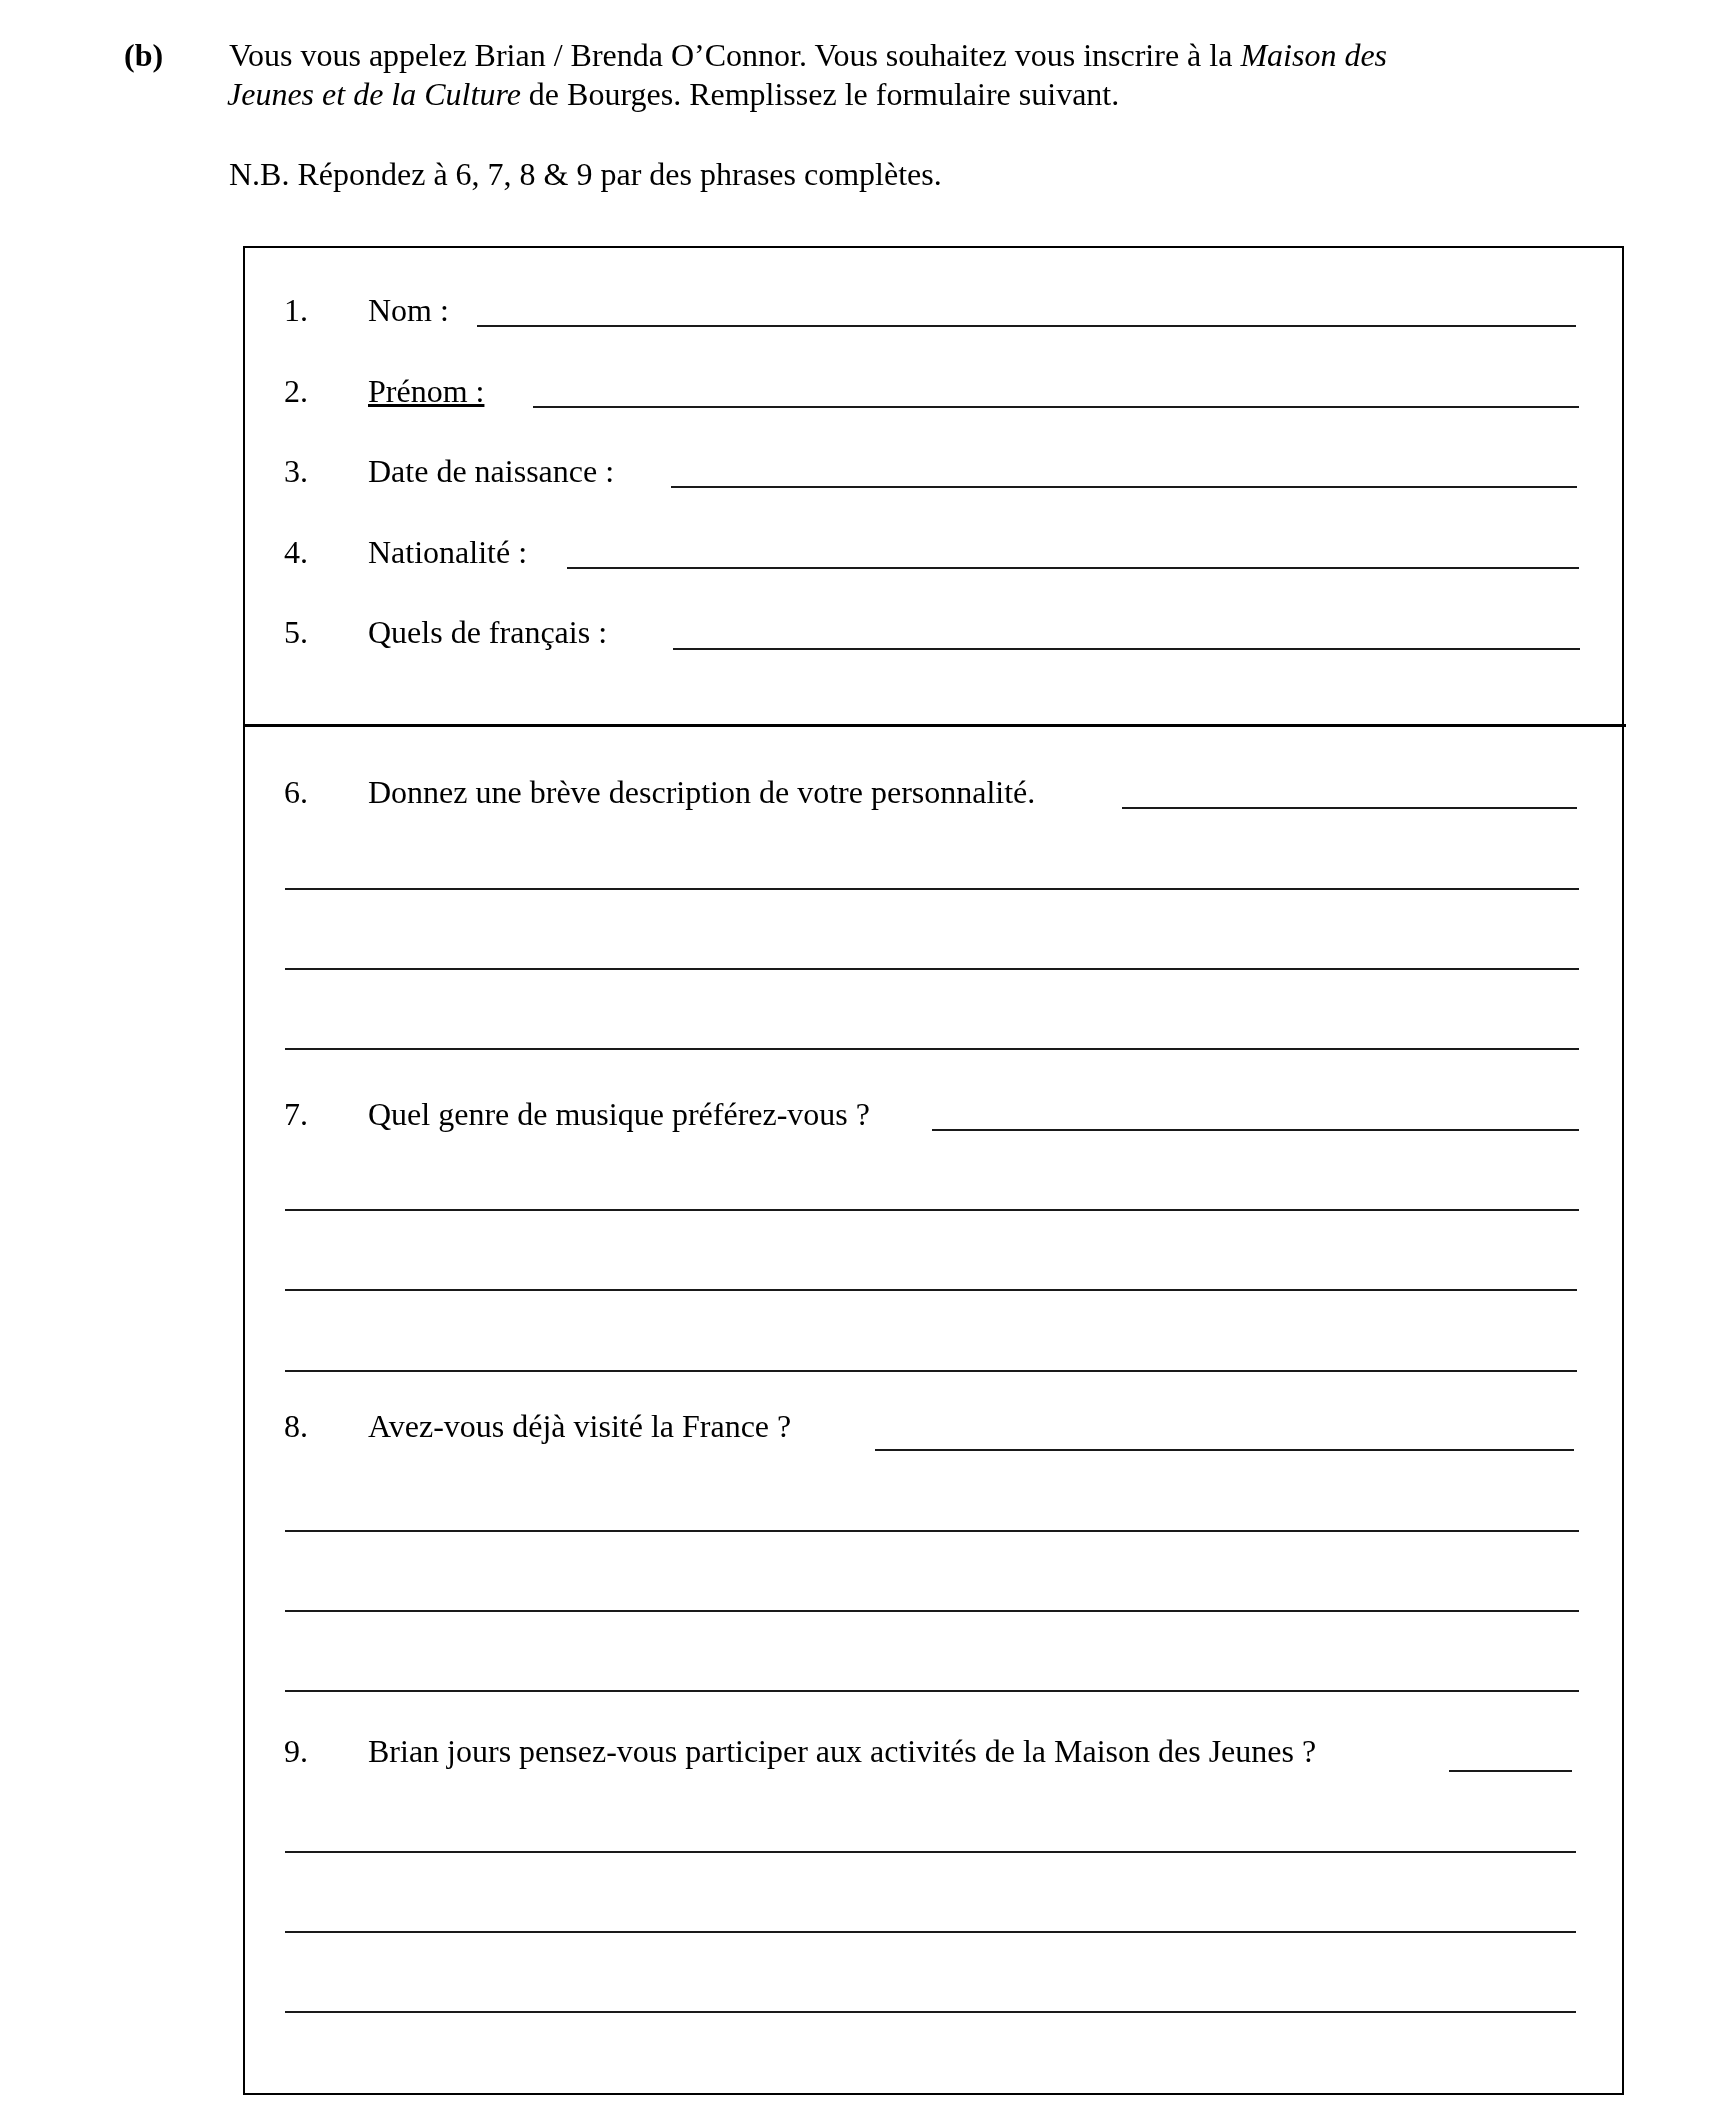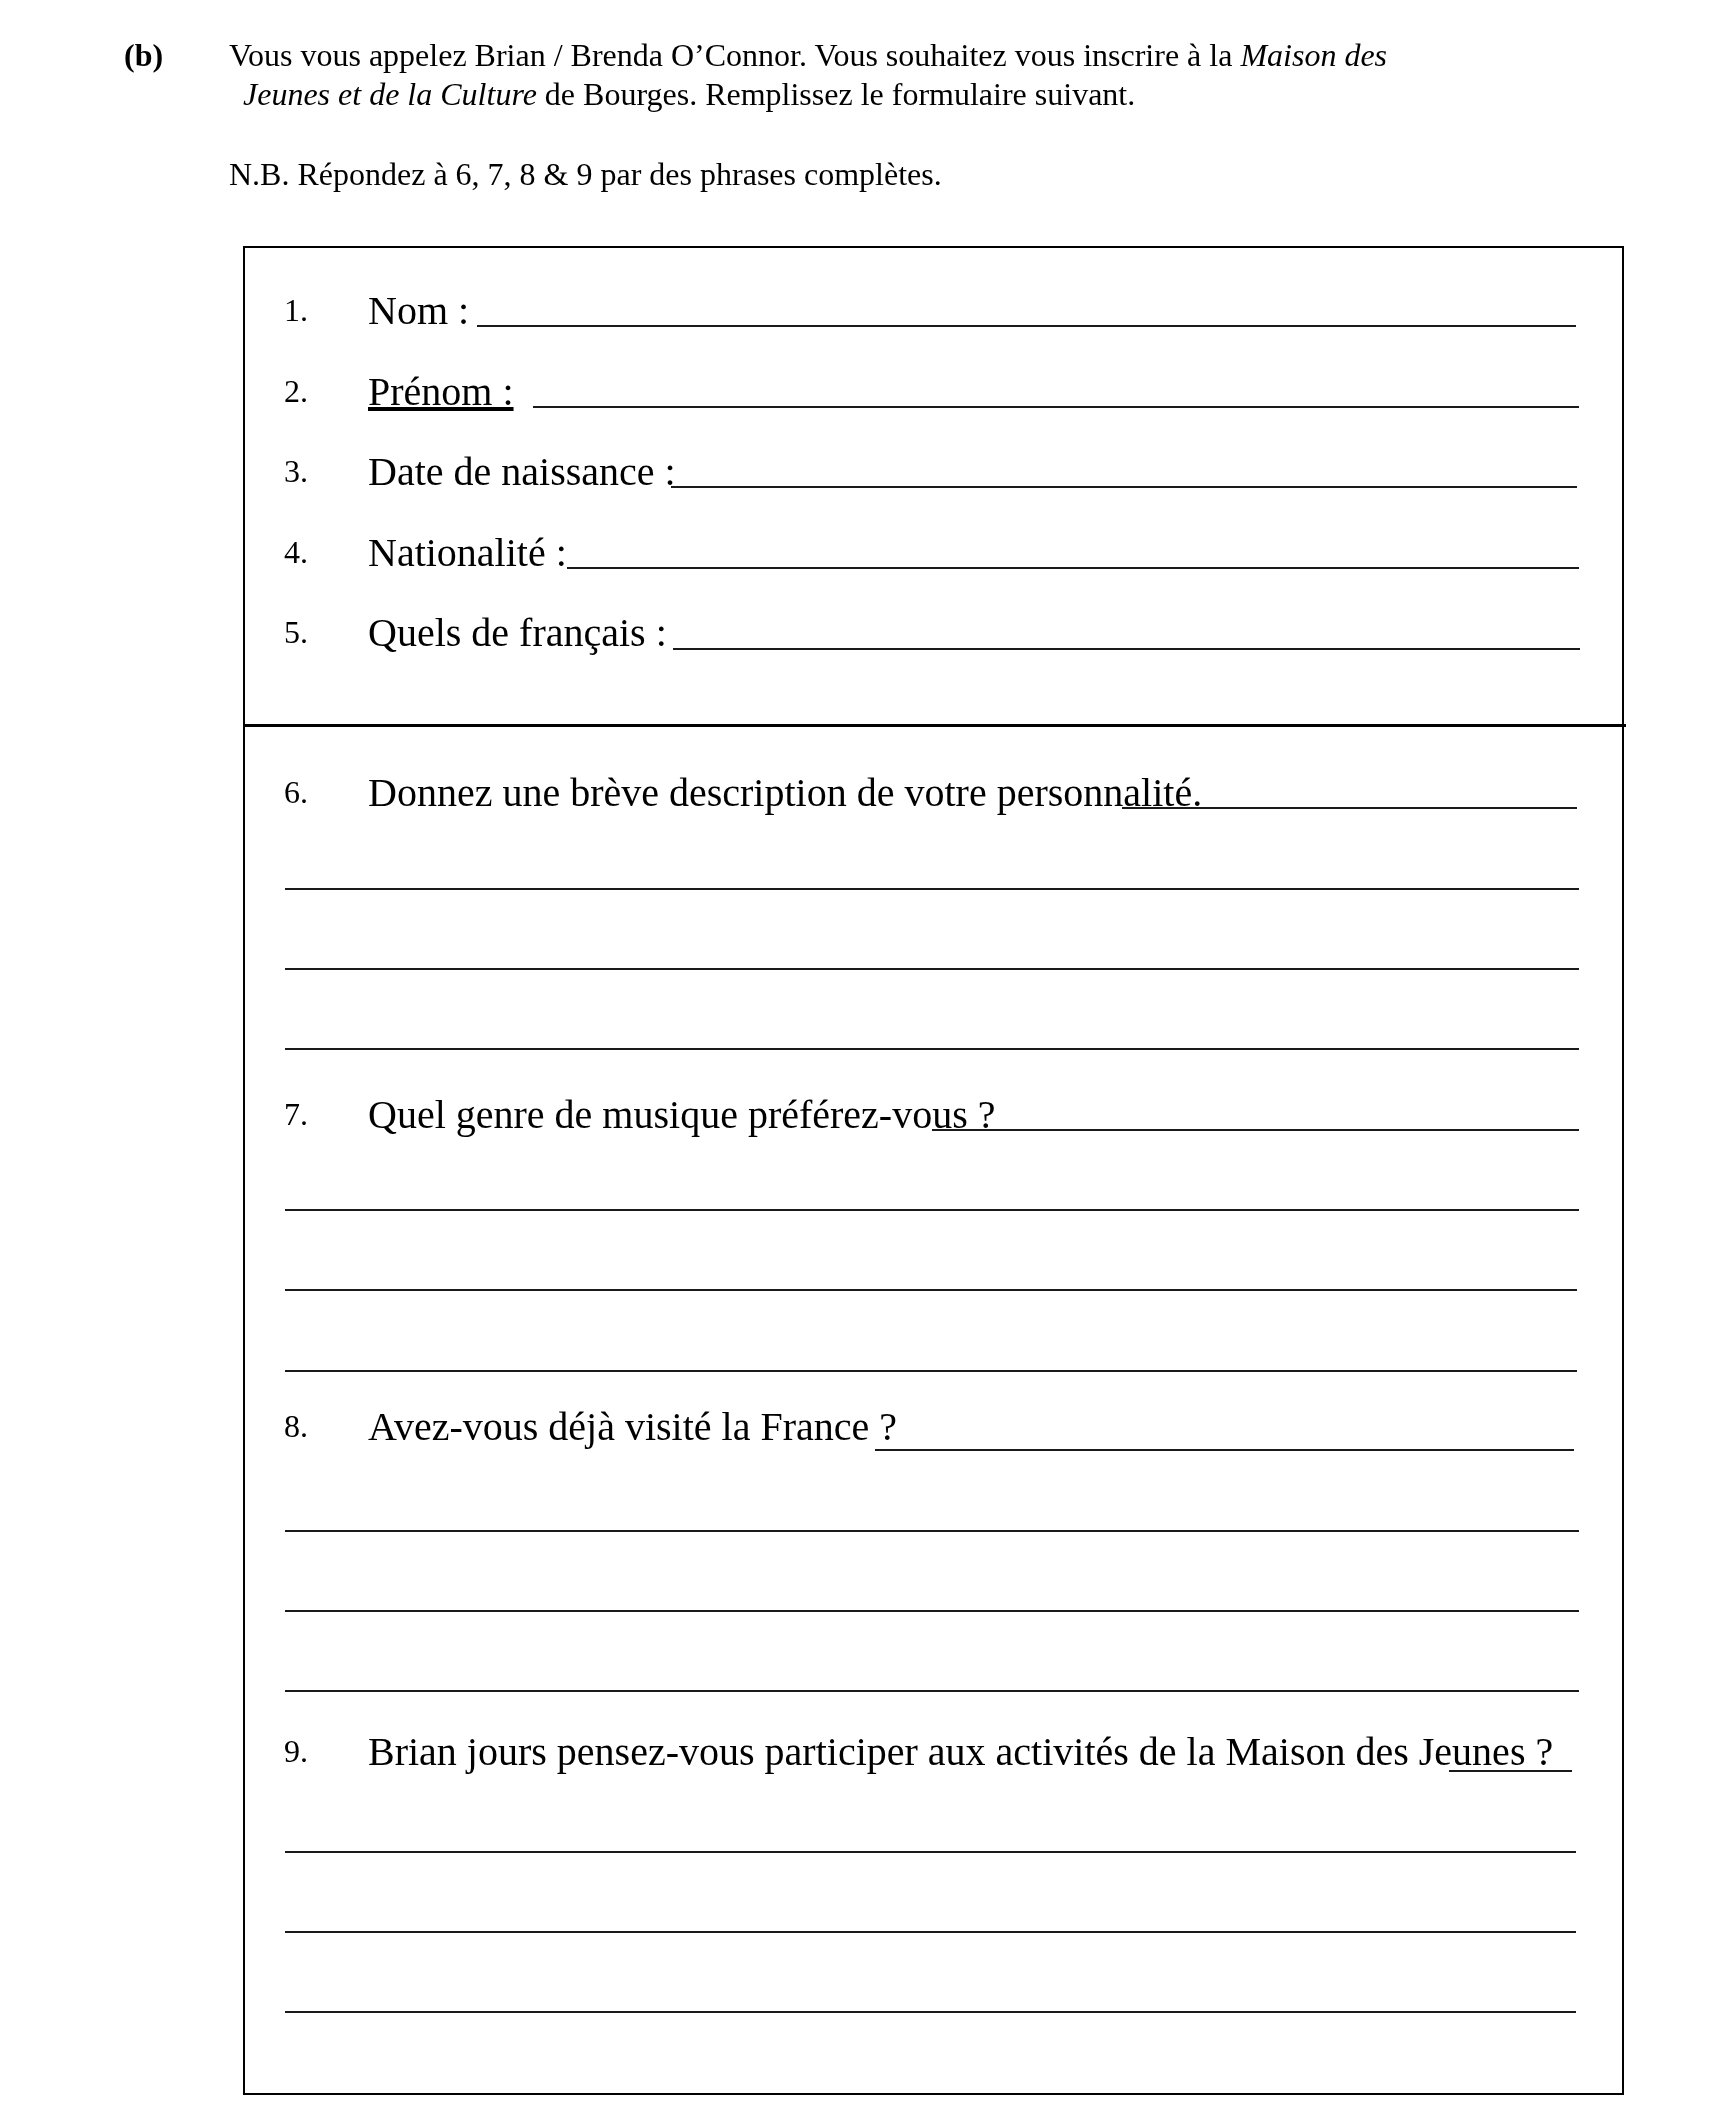--- a/index.html
+++ b/index.html
@@ -6,30 +6,30 @@
   body { width: 1729px; height: 2111px; position: relative; overflow: hidden;
          font-family: "Liberation Serif", "DejaVu Serif", serif; color: #000; }
   .t { position: absolute; font-size: 32px; line-height: 39px; white-space: nowrap; }
   .b { font-weight: bold; }
   .i { font-style: italic; }
   .box { position: absolute; left: 243px; top: 246px; width: 1377px; height: 1845px;
          border: 2.9px solid #000; box-sizing: content-box; }
   .divider { position: absolute; left: 243px; top: 724px; width: 1383px; height: 2.9px; background: #000; }
   .ln { position: absolute; height: 1.9px; background: #1a1a1a; }
   .num { position: absolute; font-size: 32px; line-height: 39px; white-space: nowrap; }
-  .lab { position: absolute; font-size: 40px; line-height: 39px; white-space: nowrap; }
+  .lab { position: absolute; font-size: 32px; line-height: 39px; white-space: nowrap; }
 </style>
 </head>
 <body>
 
 <div class="t b" style="left:124px; top:36px;">(b)</div>
 <div class="t" style="left:229px; top:36px;text-align:right;">
   <span>Vous vous appelez Brian / Brenda O’Connor.  Vous souhaitez vous inscrire à la </span><span class="i">Maison des</span>
 </div>
-<div class="t" style="left:243px; top:75px;">
+<div class="t" style="left:227px; top:75px;">
   <span class="i">Jeunes et de la Culture</span><span> de Bourges.  Remplissez le formulaire suivant.</span>
 </div>
 <div class="t" style="left:229px; top:155px;">N.B.  Répondez à 6, 7, 8 &amp; 9 par des phrases complètes.</div>
 
 <div class="box"></div>
 <div class="divider"></div>
 
 <div>
   <div class="num" style="left:284px; top:291px;">1.</div>
   <div class="lab" style="left:368px; top:291px;">Nom :</div>

